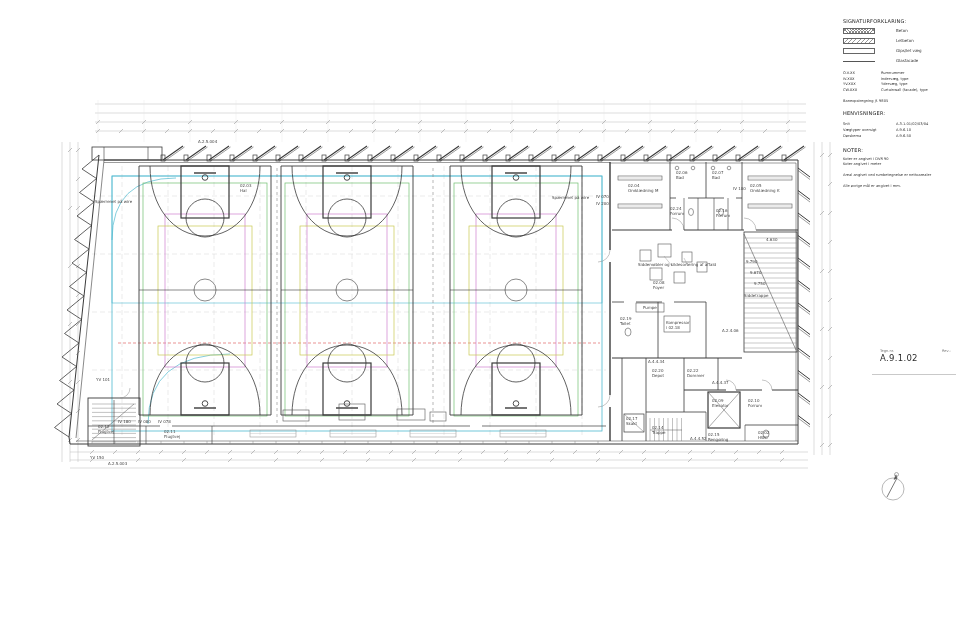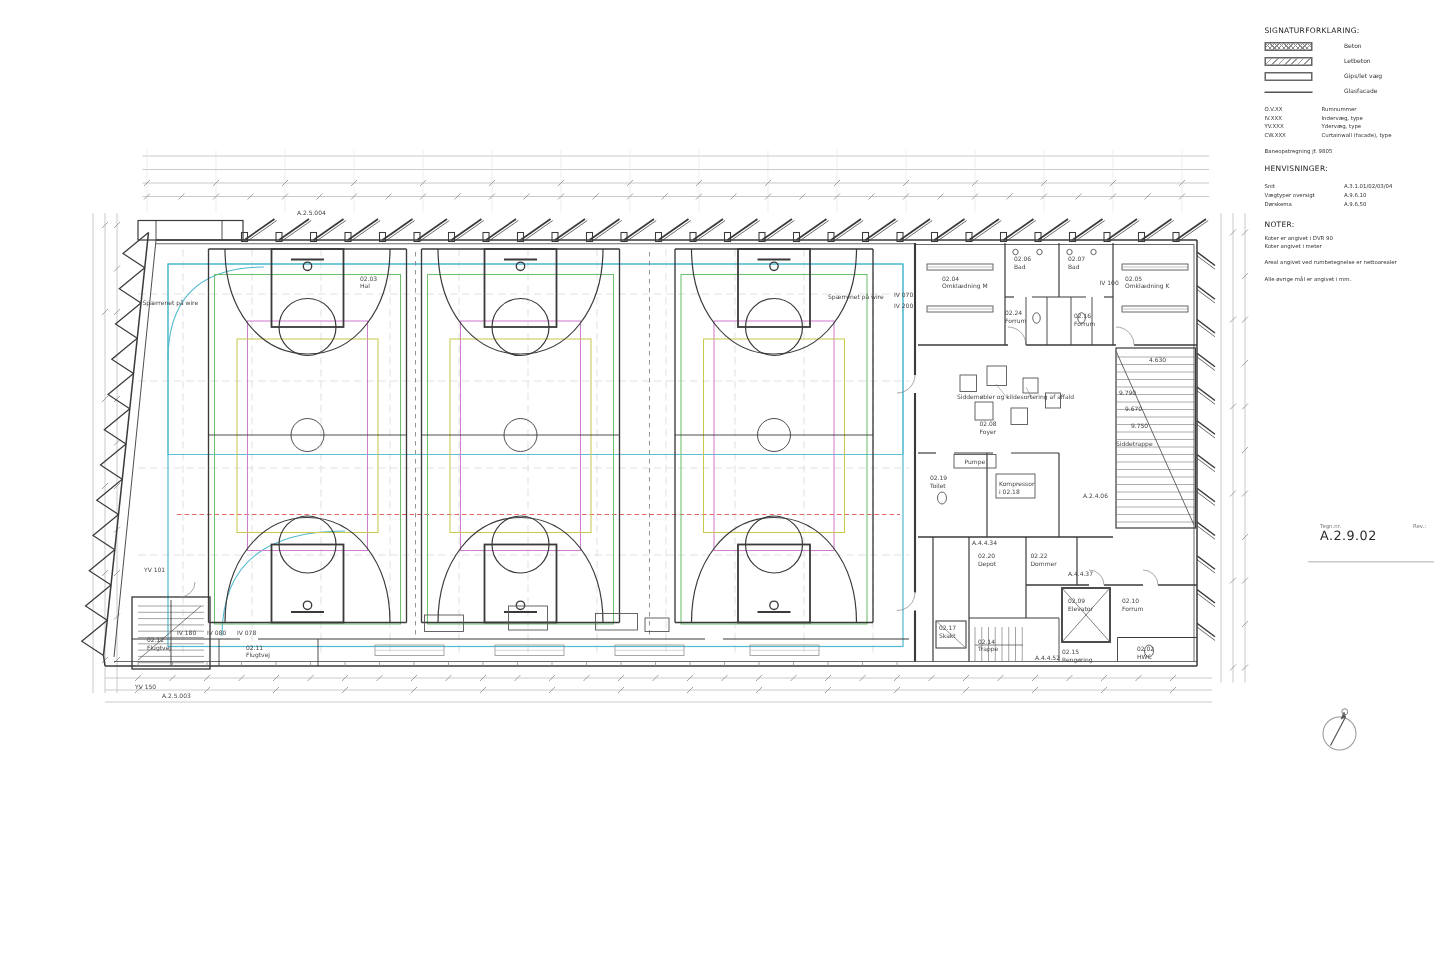--- a/index.html
+++ b/index.html
@@ -692,16 +692,16 @@
 
   <div class="panel-title" style="left:843px;top:147px">NOTER:</div>
   <div class="note-block" style="top:157px" id="note-lines">Koter er angivet i DVR 90
 Koter angivet i meter
 
 Areal angivet ved rumbetegnelse er nettoarealer
 
 Alle øvrige mål er angivet i mm.</div>
 
   <div class="tb-label" style="left:880px;top:349px">Tegn.nr.</div>
-  <div class="tb-number" style="left:880px;top:353px">A.2.9.02</div>
+  <div class="tb-number" style="left:880px;top:353px">A.9.1.02</div>
   <div class="tb-label" style="left:942px;top:349px">Rev.:</div>
   <div class="tb-rule"></div>
 </div>
 
 </body></html>

